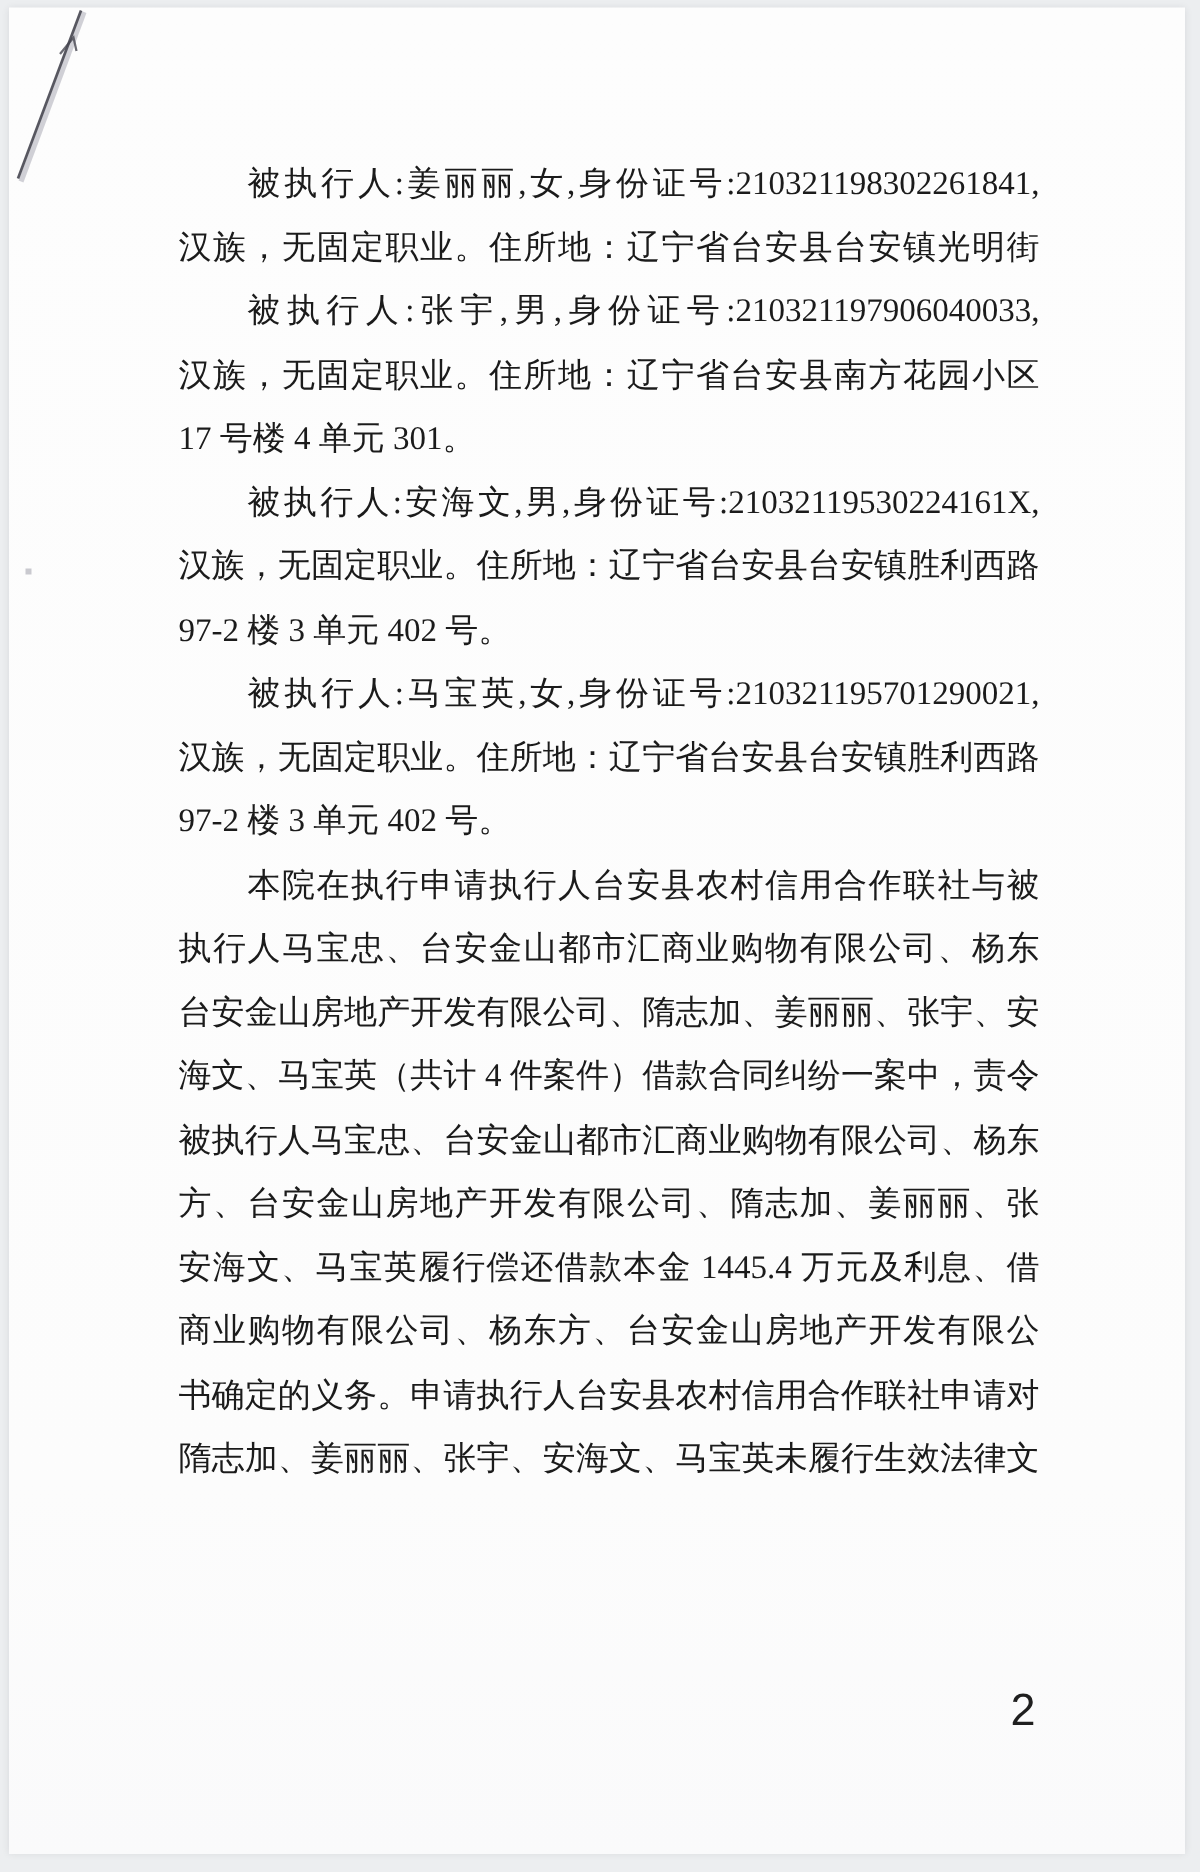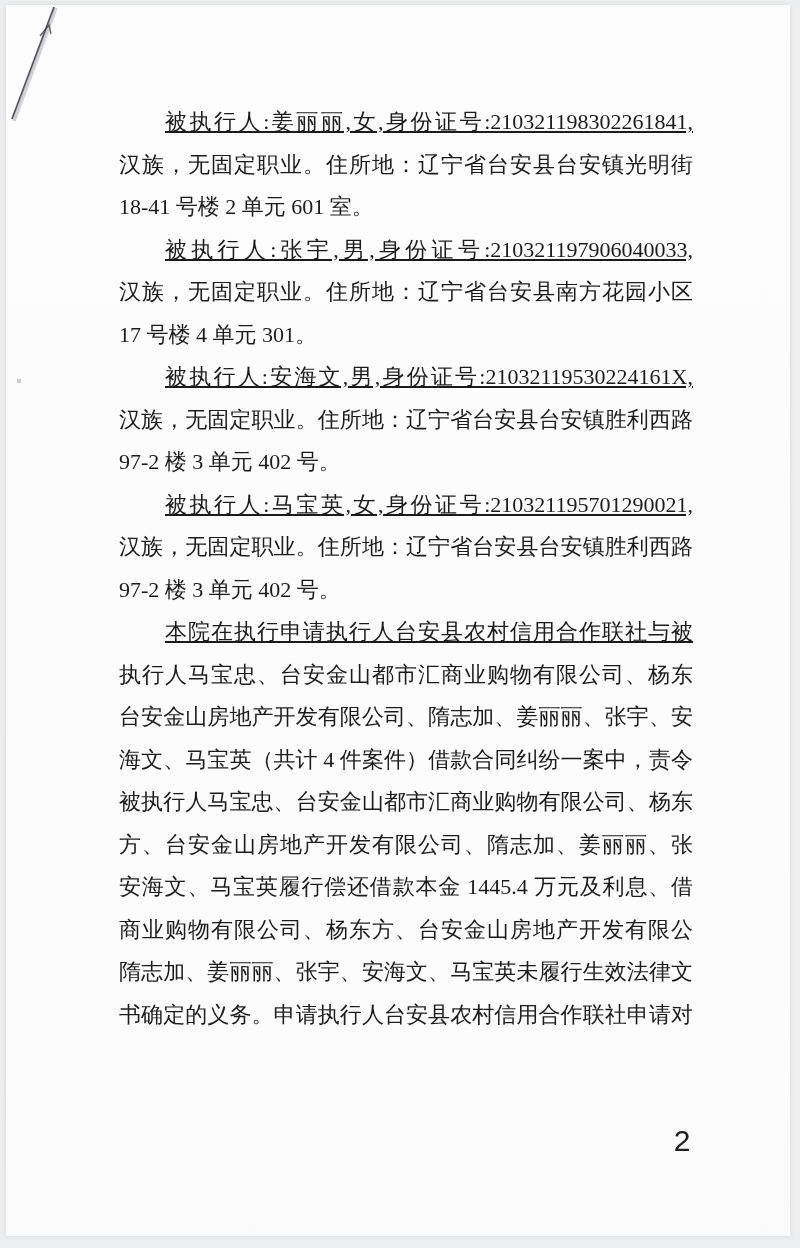--- a/index.html
+++ b/index.html
@@ -39,21 +39,21 @@
     color: #1b1b1b;
     overflow: hidden;
     white-space: normal;
   }
   .line.justify {
     text-align: justify;
     text-align-last: justify;
     text-justify: inter-character;
   }
   .line.plain { text-align: left; }
-  .line.indent { padding-left: 46px; text-decoration: underline; }
+  .line.indent { padding-left: 46px; }
   .page-number {
     position: absolute;
     left: 664px; top: 1124px;
     width: 36px;
     text-align: center;
     font-family: "Liberation Sans", sans-serif;
     font-size: 30px;
     color: #1f1f1f;
   }
 </style>
@@ -67,36 +67,35 @@
     <path d="M56 8 L14 121" stroke="#9a9aa6" stroke-width="3.5" fill="none" opacity="0.45"></path>
     <path d="M54 7 L12 119" stroke="#45454f" stroke-width="1.8" fill="none" opacity="0.9"></path>
     <path d="M40 36 L49 25 L51 34" stroke="#45454f" stroke-width="1.5" fill="none" opacity="0.8"></path>
   </svg>
 
   <div class="speck"></div>
 
   <div class="text-block">
       <div class="line justify indent">被执行人:姜丽丽,女,身份证号:210321198302261841,</div>
       <div class="line justify">汉族，无固定职业。住所地：辽宁省台安县台安镇光明街</div>
-      <div class="line plain">18-41 号楼 2 单元 601 室。</div>
       <div class="line justify indent">被执行人:张宇,男,身份证号:210321197906040033,</div>
       <div class="line justify">汉族，无固定职业。住所地：辽宁省台安县南方花园小区</div>
       <div class="line plain">17 号楼 4 单元 301。</div>
       <div class="line justify indent">被执行人:安海文,男,身份证号:21032119530224161X,</div>
       <div class="line justify">汉族，无固定职业。住所地：辽宁省台安县台安镇胜利西路</div>
       <div class="line plain">97-2 楼 3 单元 402 号。</div>
       <div class="line justify indent">被执行人:马宝英,女,身份证号:210321195701290021,</div>
       <div class="line justify">汉族，无固定职业。住所地：辽宁省台安县台安镇胜利西路</div>
       <div class="line plain">97-2 楼 3 单元 402 号。</div>
       <div class="line justify indent">本院在执行申请执行人台安县农村信用合作联社与被</div>
       <div class="line justify">执行人马宝忠、台安金山都市汇商业购物有限公司、杨东方、</div>
       <div class="line justify">台安金山房地产开发有限公司、隋志加、姜丽丽、张宇、安</div>
       <div class="line justify">海文、马宝英（共计 4 件案件）借款合同纠纷一案中，责令</div>
       <div class="line justify">被执行人马宝忠、台安金山都市汇商业购物有限公司、杨东</div>
       <div class="line justify">方、台安金山房地产开发有限公司、隋志加、姜丽丽、张宇、</div>
       <div class="line justify">安海文、马宝英履行偿还借款本金 1445.4 万元及利息、借</div>
       <div class="line justify">商业购物有限公司、杨东方、台安金山房地产开发有限公司、</div>
+      <div class="line justify">书确定的义务。申请执行人台安县农村信用合作联社申请对</div>
       <div class="line justify">隋志加、姜丽丽、张宇、安海文、马宝英未履行生效法律文</div>
-      <div class="line justify">书确定的义务。申请执行人台安县农村信用合作联社申请对</div>
     </div>
 
   <div class="page-number">2</div>
 </div>
 
 </body></html>

